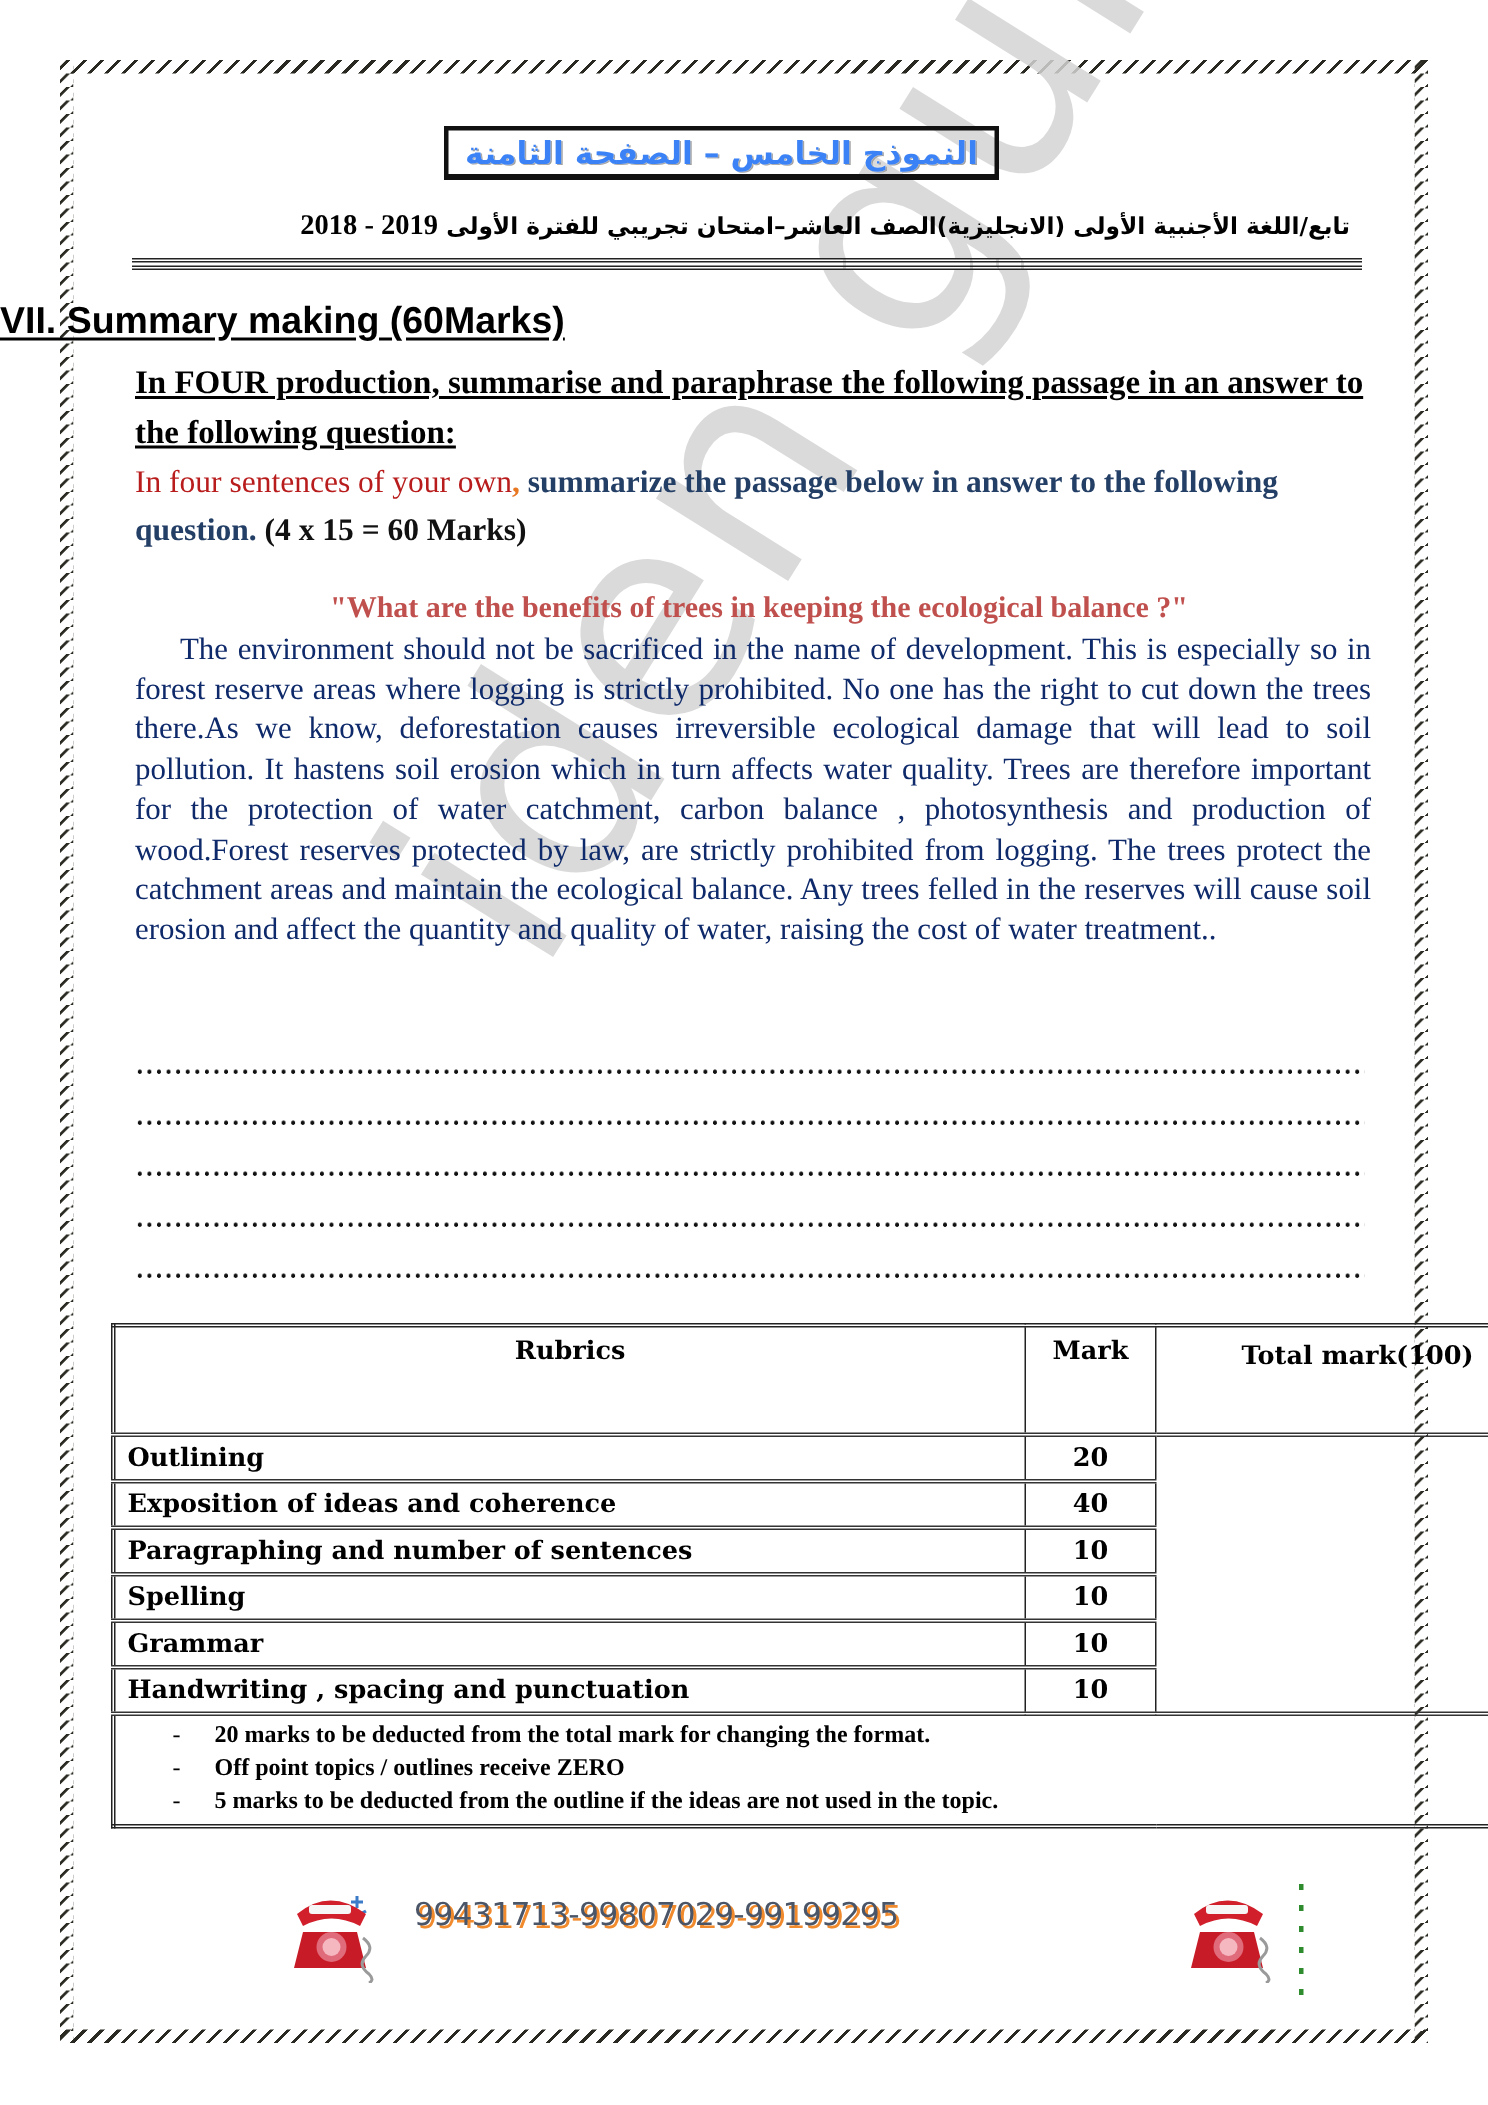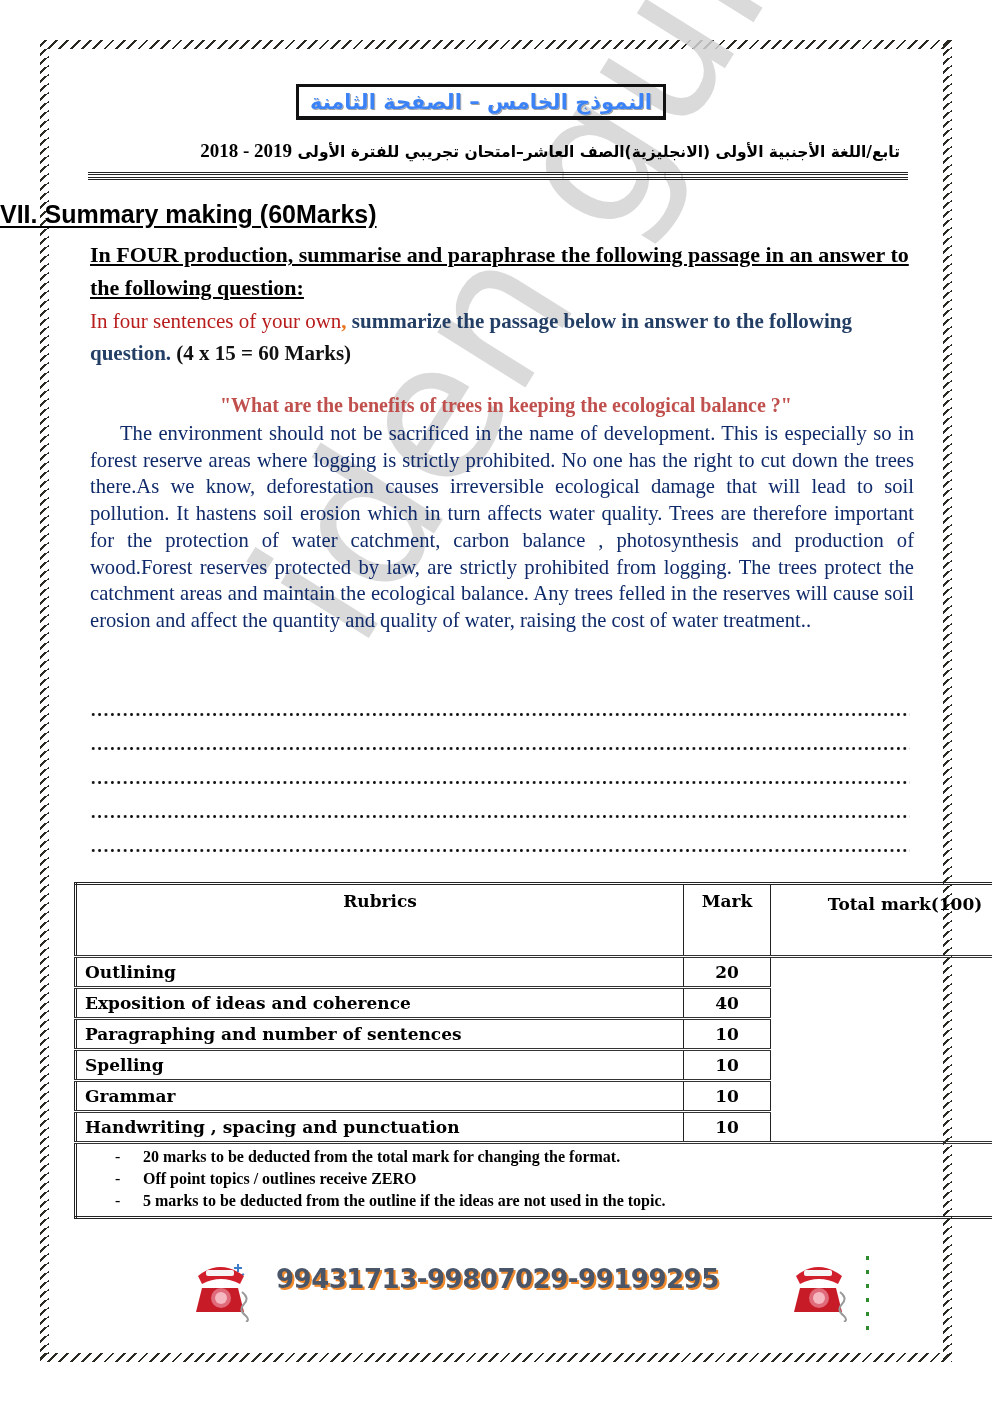--- a/index.html
+++ b/index.html
@@ -58,21 +58,21 @@
   .rubrics td.total-cell { border-top: 3px double #333; }
   .rubrics tr.notes td { border-top: 3px double #333; padding: 2px 0 4px 38px; font-size: 15px; font-family: "Liberation Serif", serif; }
   .rubrics .note { display: flex; align-items: center; height: 22px; font-size: 16px; }
   .rubrics .note .dash { width: 28px; font-weight: normal; }
 
   
   .footer { position: absolute; left: 190px; top: 1258px; width: 640px; height: 64px; }
   .phone-icon { position: absolute; top: 0; width: 56px; height: 64px; }
   .phone-left { left: 4px; }
   .phone-right { left: 602px; }
-  .phone-numbers { position: absolute; left: 86px; top: 6px; font-family: "DejaVu Sans", sans-serif; font-weight: bold; font-size: 26px; color: #4a5568; letter-spacing: -0.5px; text-shadow: 2px 2px 0 #f08a2c; white-space: nowrap; }
+  .phone-numbers { position: absolute; left: 86px; top: 6px; font-family: "DejaVu Sans", sans-serif; font-weight: normal; font-size: 21px; color: #4a5568; letter-spacing: -0.5px; text-shadow: 2px 2px 0 #f08a2c; white-space: nowrap; }
   .green-dashes { position: absolute; left: 866px; top: 1256px; width: 3px; height: 74px;
     background: repeating-linear-gradient(180deg, #2e8b2e 0 4px, transparent 4px 14px); }
 </style>
 </head>
 <body>
 
 <div class="page-border">
   <div class="edge top"></div>
   <div class="edge bottom"></div>
   <div class="edge left"></div>

